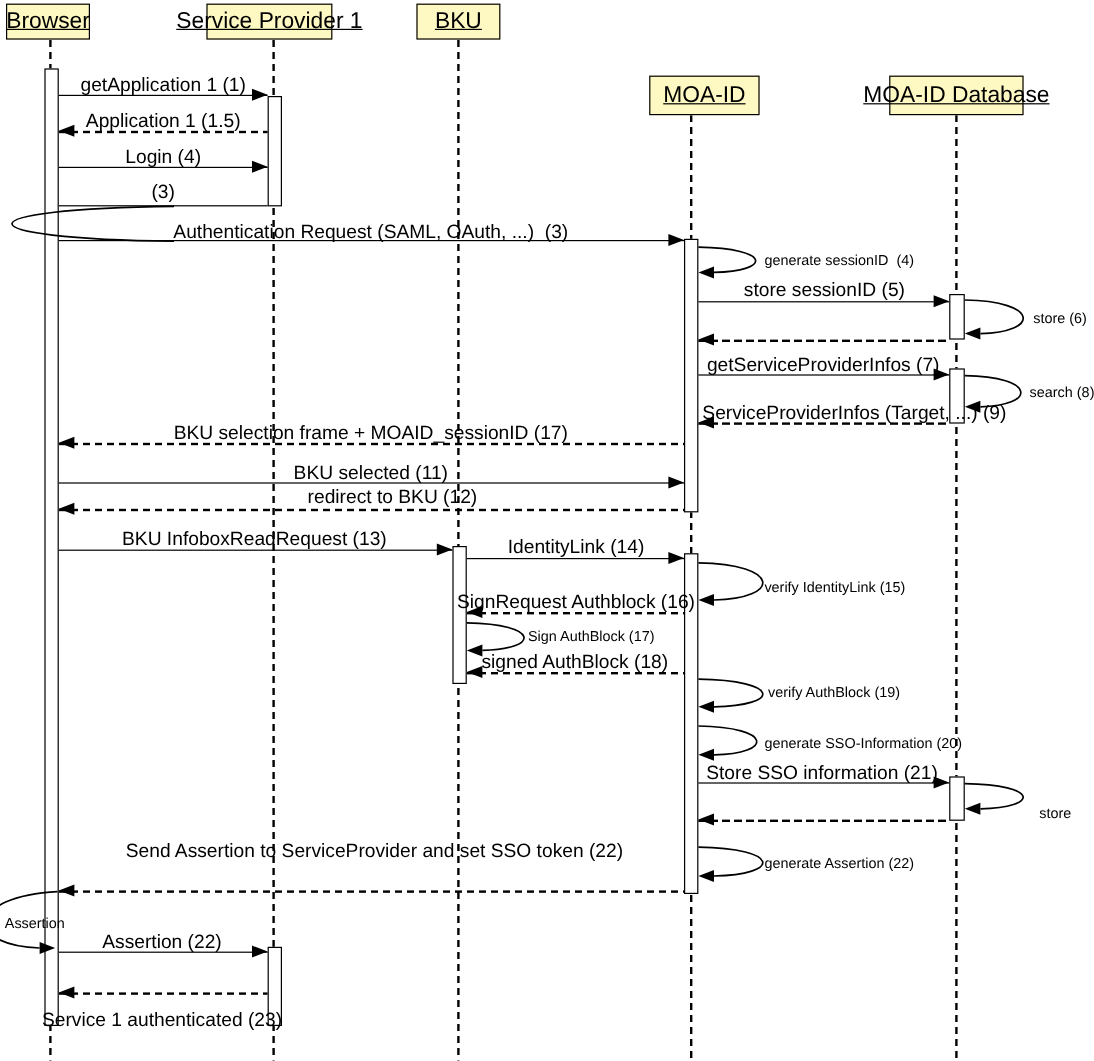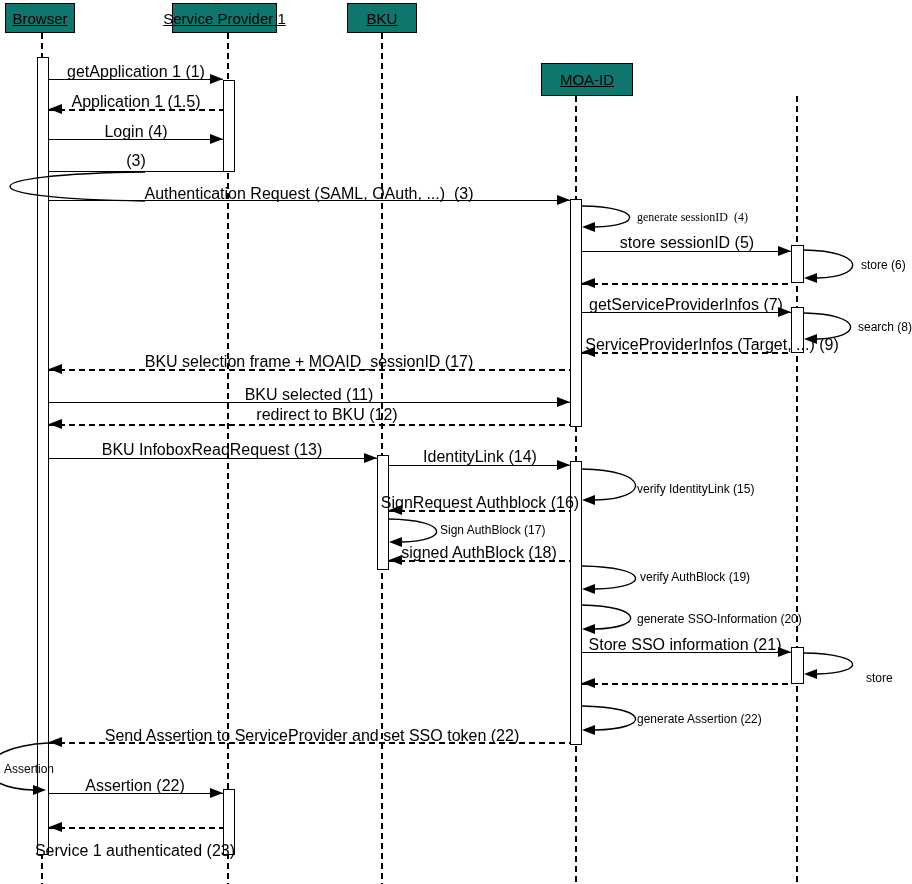--- a/index.html
+++ b/index.html
@@ -1,22 +1,22 @@
 <!DOCTYPE html>
 <html><head>
 <meta charset="utf-8">
 <style>
   html,body{margin:0;padding:0;background:#ffffff;}
   #canvas{
     position:relative;width:912px;height:884px;background:#ffffff;
     font-family:"Liberation Sans",sans-serif;color:#000;overflow:hidden;
   }
   .actor-box{
-    position:absolute;box-sizing:border-box;border:1.5px solid #000;background:#0f766e;
-    display:flex;align-items:center;justify-content:center;font-size:15px;z-index:2;
+    position:absolute;box-sizing:border-box;border:1.5px solid #000;background:#fef9c3;
+    display:flex;align-items:center;justify-content:center;font-size:19px;z-index:2;
   }
   .actor-label{text-decoration:underline;white-space:pre;}
   .lifeline{
     position:absolute;width:1.5px;z-index:0;
     background:repeating-linear-gradient(180deg,#000 0 6px,transparent 6px 10px);
   }
   .activation{position:absolute;box-sizing:border-box;border:1.2px solid #000;background:#fff;z-index:1;}
   .mline-solid{position:absolute;height:0;border-top:1.4px solid #000;z-index:3;}
   .mline-dashed{
     position:absolute;height:1.4px;z-index:3;
@@ -44,20 +44,23 @@
     </div>
     <div class="lifeline" style="left: 381.25px; top: 33px; height: 851px;"></div>
     <div class="actor-box" style="left: 347px; top: 3px; width: 70px; height: 30px;">
       <span class="actor-label">BKU</span>
     </div>
     <div class="lifeline" style="left: 575.25px; top: 96px; height: 788px;"></div>
     <div class="actor-box" style="left: 541px; top: 63px; width: 92px; height: 33px;">
       <span class="actor-label">MOA-ID</span>
     </div>
     <div class="lifeline" style="left: 796.25px; top: 96px; height: 788px;"></div>
+    <div class="actor-box" style="left: 741px; top: 63px; width: 112px; height: 33px;">
+      <span class="actor-label">MOA-ID Database</span>
+    </div>
     <div class="activation" style="left: 37px; top: 57px; width: 12px; height: 798px;"></div>
     <div class="activation" style="left: 223px; top: 80px; width: 12px; height: 92px;"></div>
     <div class="activation" style="left: 223px; top: 789px; width: 12px; height: 66px;"></div>
     <div class="activation" style="left: 377px; top: 455px; width: 12px; height: 115px;"></div>
     <div class="activation" style="left: 570px; top: 199px; width: 12px; height: 228px;"></div>
     <div class="activation" style="left: 570px; top: 461px; width: 12px; height: 284px;"></div>
     <div class="activation" style="left: 791px; top: 245px; width: 13px; height: 38px;"></div>
     <div class="activation" style="left: 791px; top: 307px; width: 13px; height: 46px;"></div>
     <div class="activation" style="left: 791px; top: 647px; width: 13px; height: 37px;"></div>
     <div class="mline-solid" style="left: 49px; top: 79.3px; width: 174px;"></div>
@@ -106,28 +109,28 @@
     <div class="mline-dashed" style="left: 389px; top: 560.3px; width: 181px;"></div>
     <div class="arr-l" style="left: 389px; top: 555.3px;"></div>
     <div class="mlabel" style="left: 479px; top: 544px;">signed AuthBlock (18)</div>
     <div class="mline-solid" style="left: 582px; top: 652.3px; width: 209px;"></div>
     <div class="arr-r" style="left: 778px; top: 647.3px;"></div>
     <div class="mlabel" style="left: 685px; top: 636px;">Store SSO information (21)</div>
     <div class="mline-dashed" style="left: 582px; top: 683.3px; width: 209px;"></div>
     <div class="arr-l" style="left: 582px; top: 678.3px;"></div>
     <div class="mline-dashed" style="left: 49px; top: 742.3px; width: 521px;"></div>
     <div class="arr-l" style="left: 49px; top: 737.3px;"></div>
-    <div class="mlabel" style="left: 312px; top: 727px;">Send Assertion to ServiceProvider and set SSO token (22)</div>
+    <div class="mlabel" style="left: 312px; top: 701px;">Send Assertion to ServiceProvider and set SSO token (22)</div>
     <div class="mline-solid" style="left: 49px; top: 793.3px; width: 174px;"></div>
     <div class="arr-r" style="left: 210px; top: 788.3px;"></div>
     <div class="mlabel" style="left: 135px; top: 777px;">Assertion (22)</div>
     <div class="mline-dashed" style="left: 49px; top: 827.3px; width: 174px;"></div>
     <div class="arr-l" style="left: 49px; top: 822.3px;"></div>
     <div class="mlabel" style="left: 135px; top: 810px; margin-top: 32px;">Service 1 authenticated (23)</div>
-    <div class="llabel" style="left: 637px; top: 210px; font-family: Liberation Serif, serif;">generate sessionID  (4)</div>
+    <div class="llabel" style="left: 637px; top: 210px;">generate sessionID  (4)</div>
     <div class="llabel" style="left: 861px; top: 258px;">store (6)</div>
     <div class="llabel" style="left: 858px; top: 320px;">search (8)</div>
     <div class="llabel" style="left: 637px; top: 482px;">verify IdentityLink (15)</div>
     <div class="llabel" style="left: 440px; top: 523px;">Sign AuthBlock (17)</div>
     <div class="llabel" style="left: 640px; top: 570px;">verify AuthBlock (19)</div>
     <div class="llabel" style="left: 637px; top: 612px;">generate SSO-Information (20)</div>
     <div class="llabel" style="left: 866px; top: 655px; margin-top: 16px;">store</div>
     <div class="llabel" style="left: 637px; top: 712px;">generate Assertion (22)</div>
     <div class="llabel" style="left: 4px; top: 762px;">Assertion</div>
     <svg id="overlay" width="912" height="884" viewBox="0 0 912 884">

